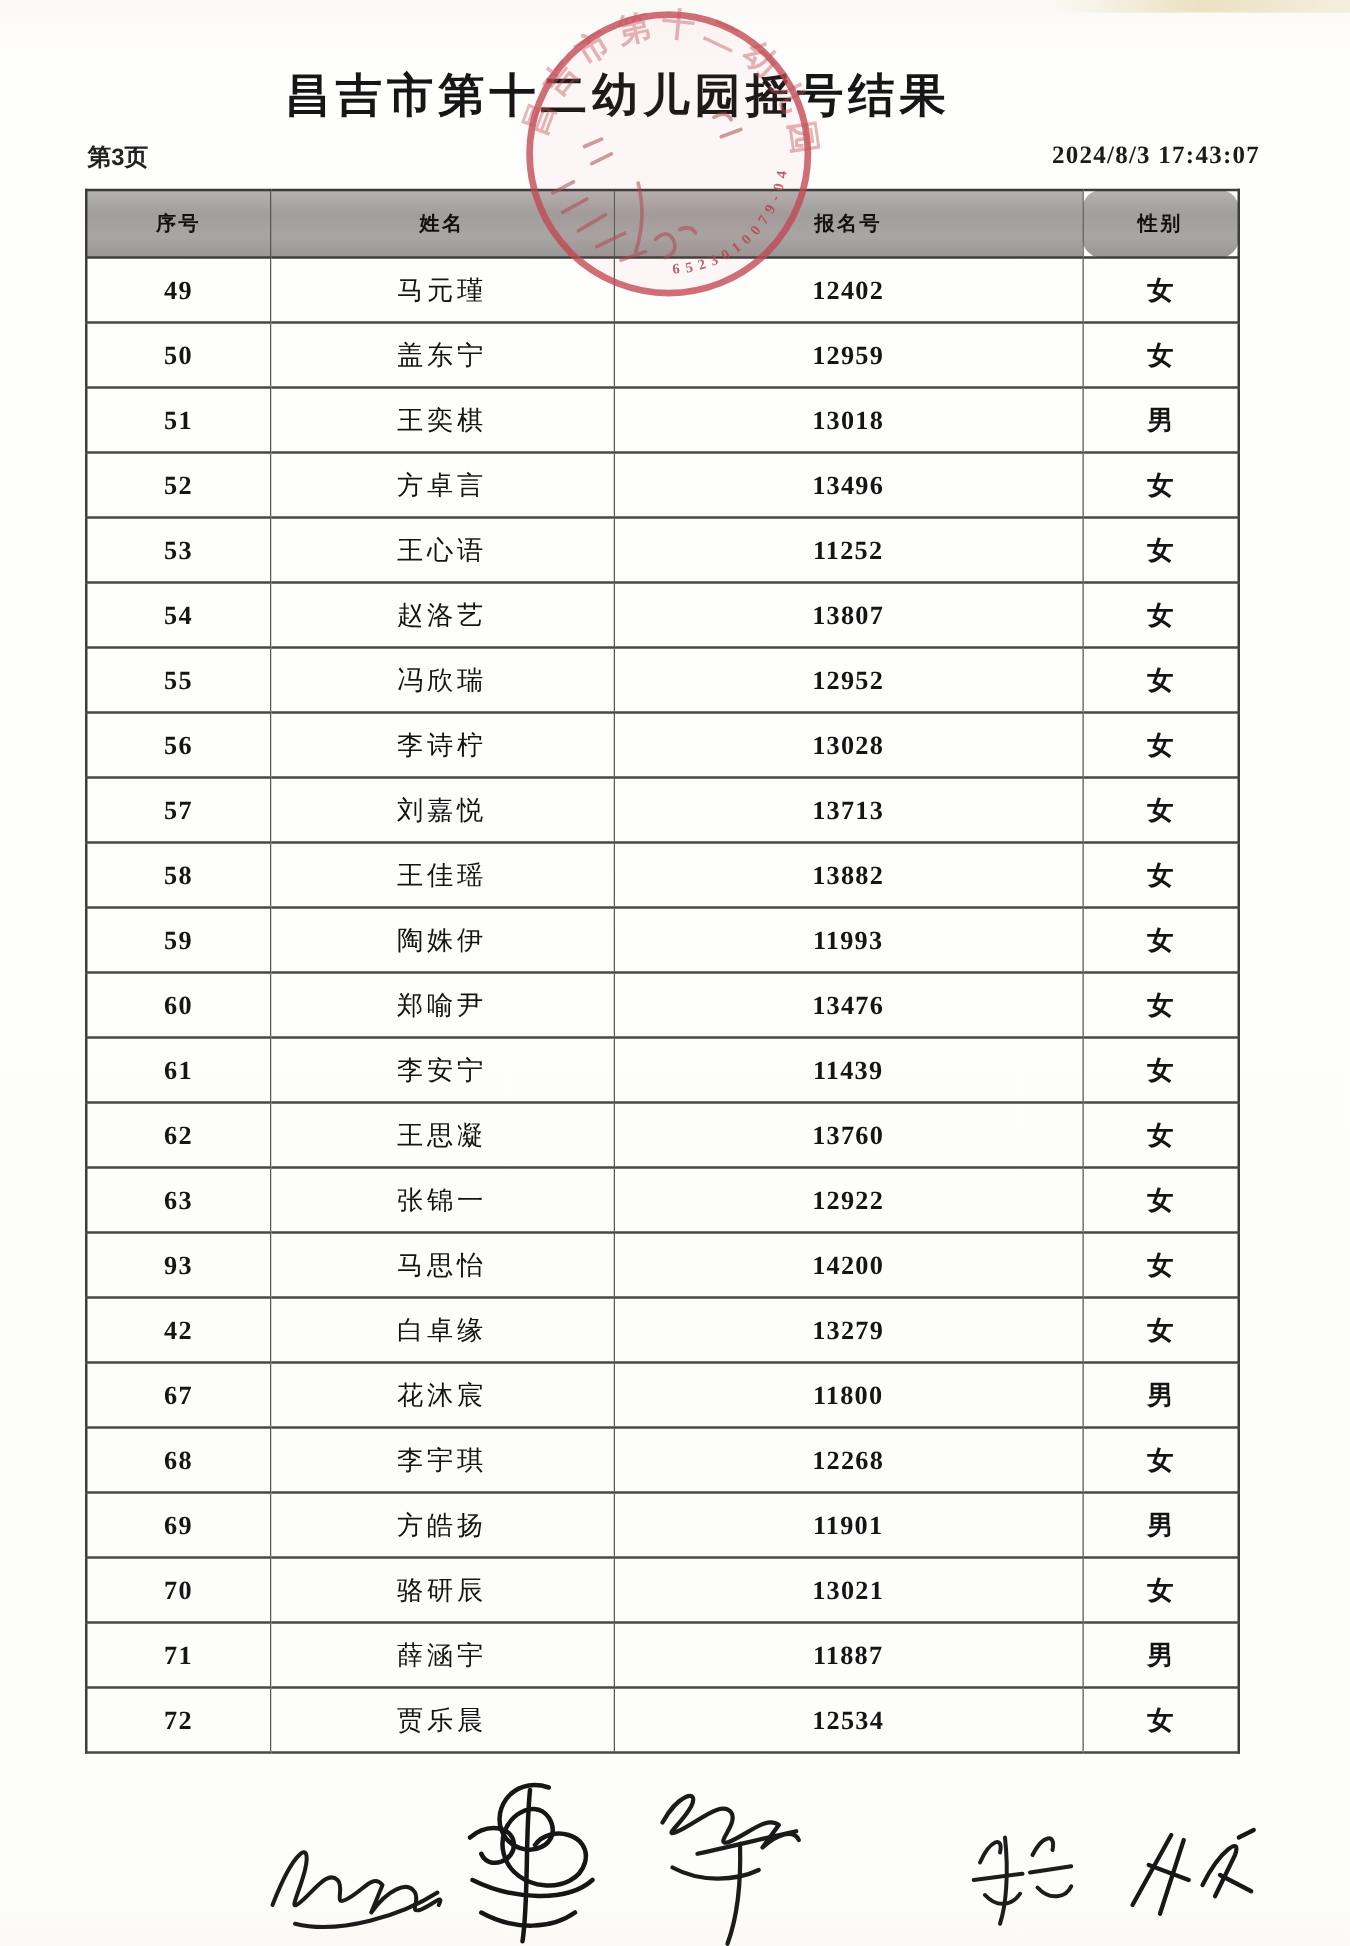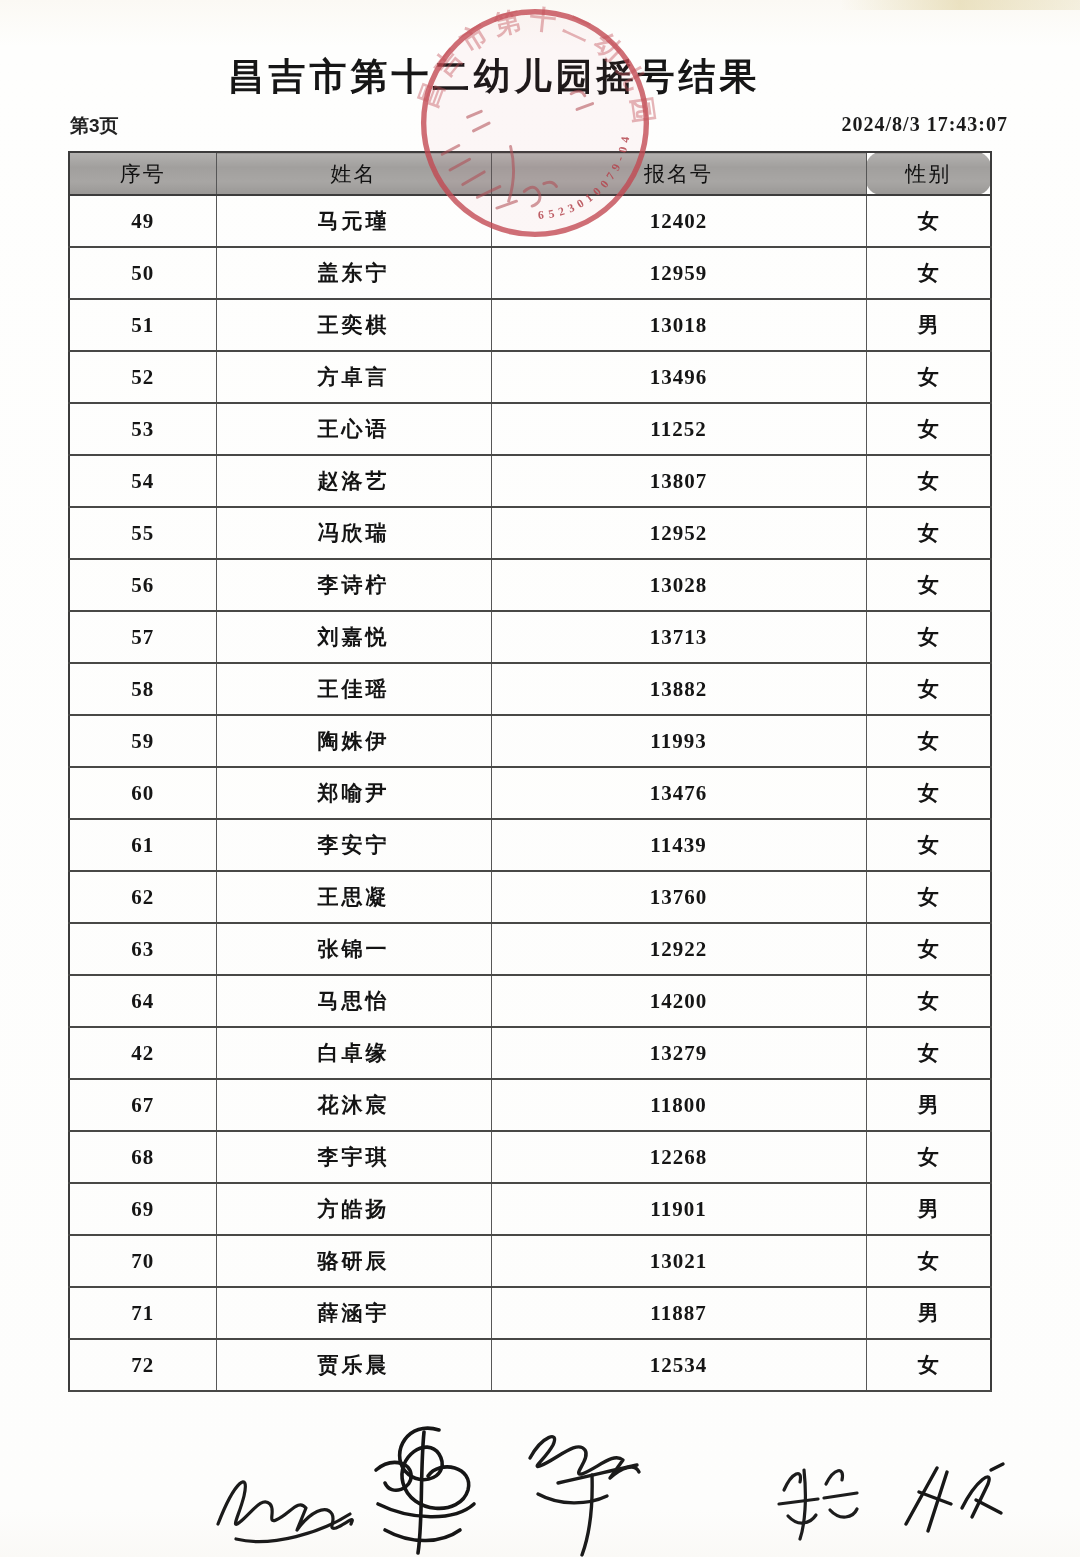--- a/index.html
+++ b/index.html
@@ -30,41 +30,41 @@
   }
   table.results {
     position:absolute; left:68px; top:151px; width:922px;
     border-collapse:collapse; table-layout:fixed;
   }
   table.results col.c-no    { width:147px; }
   table.results col.c-name  { width:275px; }
   table.results col.c-reg   { width:375px; }
   table.results col.c-sex   { width:125px; }
   table.results th {
-    height:43px;
+    height:54px;
     background:linear-gradient(180deg,#b3b2b0 0%, #a19f9d 35%, #a8a6a4 70%, #9a9896 100%);
-    font-size:21px; font-weight:normal; color:#111;
+    font-size:16px; font-weight:bold; color:#111;
     border:2px solid #3c3c3c; border-left:1px solid #565656; border-right:none;
     letter-spacing:2px;
   }
   table.results th:first-child { border-left:2px solid #3c3c3c; }
   table.results th:last-child  { border-right:2px solid #3c3c3c;border-radius:15px; }
   table.results td {
     height:52px; text-align:center; vertical-align:middle;
     border-top:2px solid #484846; border-bottom:2px solid #484846;
     border-left:1px solid #575757;
     font-size:21px; background:transparent;
   }
   table.results td:first-child { border-left:2px solid #3c3c3c;text-align:center; }
   table.results td:last-child  { border-right:2px solid #3c3c3c; }
   td.cell-no, td.cell-reg {
     font-family:"Liberation Serif", serif; font-size:22px; font-weight:600;
     letter-spacing:1px; color:#151515;
   }
-  td.cell-name { font-weight:700; letter-spacing:3px; color:#141414; }
+  td.cell-name { font-weight:400; letter-spacing:3px; color:#141414; }
   td.cell-sex  { font-weight:600; color:#141414; }
   .stamp {
     position:absolute; left:406px; top:0px; width:258px; height:252px;
     pointer-events:none;
   }
   .signatures {
     position:absolute; left:140px; top:1412px; width:900px; height:145px;
     pointer-events:none;
   }
   .scan-smudge {
@@ -186,21 +186,21 @@
       <td class="cell-reg">13760</td>
       <td class="cell-sex">女</td>
     </tr>
         <tr>
       <td class="cell-no">63</td>
       <td class="cell-name">张锦一</td>
       <td class="cell-reg">12922</td>
       <td class="cell-sex">女</td>
     </tr>
         <tr>
-      <td class="cell-no">64</td>
+      <td class="cell-no">93</td>
       <td class="cell-name">马思怡</td>
       <td class="cell-reg">14200</td>
       <td class="cell-sex">女</td>
     </tr>
         <tr>
       <td class="cell-no">42</td>
       <td class="cell-name">白卓缘</td>
       <td class="cell-reg">13279</td>
       <td class="cell-sex">女</td>
     </tr>

